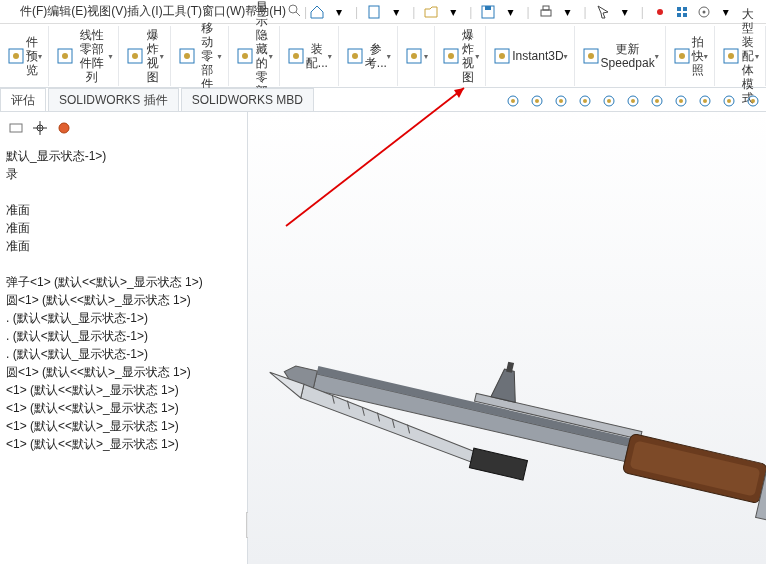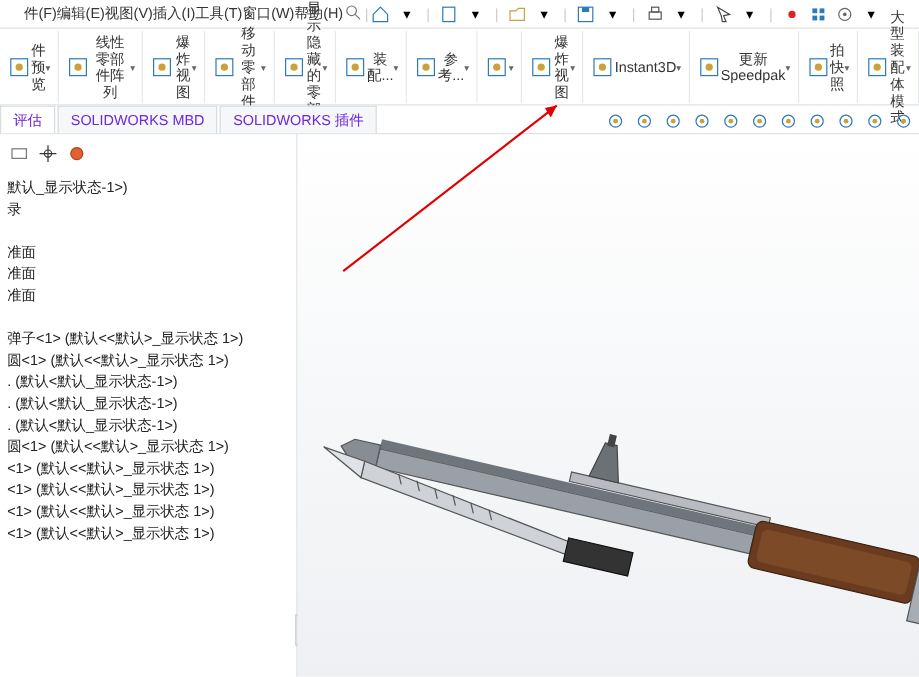--- a/index.html
+++ b/index.html
@@ -54,21 +54,21 @@
     background: #fff;
   }
   .tabs .tab {
     padding: 0 10px;
     height: 23px;
     display:flex; align-items:center;
     border: 1px solid #d8dde2;
     border-bottom: none;
     margin-right: 2px;
     background: #f5f7f9;
-    color: #6d28d9;
+    color: #404040;
     cursor: default;
   }
   .tabs .tab.active { background: #fff; }
   .view-toolbar {
     position: absolute;
     right: 4px; top: 92px;
     display: flex; gap: 6px;
     align-items: center;
     z-index: 3;
   }
@@ -330,22 +330,22 @@
       </div>
       <div class="label">大型装配
 体模式</div>
       <div class="dd">▾</div>
     </div>
   </div>
 <div class="highlight"></div>
 
 <div class="tabs">
     <div class="tab active">评估</div>
+    <div class="tab">SOLIDWORKS 插件</div>
     <div class="tab">SOLIDWORKS MBD</div>
-    <div class="tab">SOLIDWORKS 插件</div>
   </div>
 
 <div class="view-toolbar">
     <span class="icon">
       <svg viewBox="0 0 16 16">
         <circle cx="8" cy="8" r="5" fill="none" stroke="#2b7bb9"></circle>
         <circle cx="8" cy="8" r="2" fill="#c9a23b"></circle>
       </svg>
     </span>
     <span class="icon">

